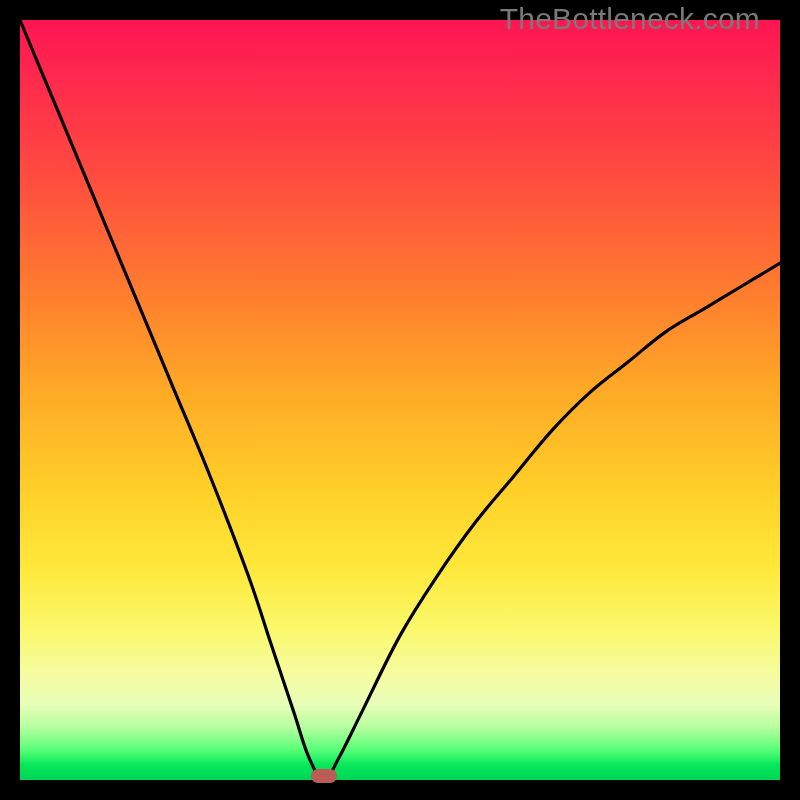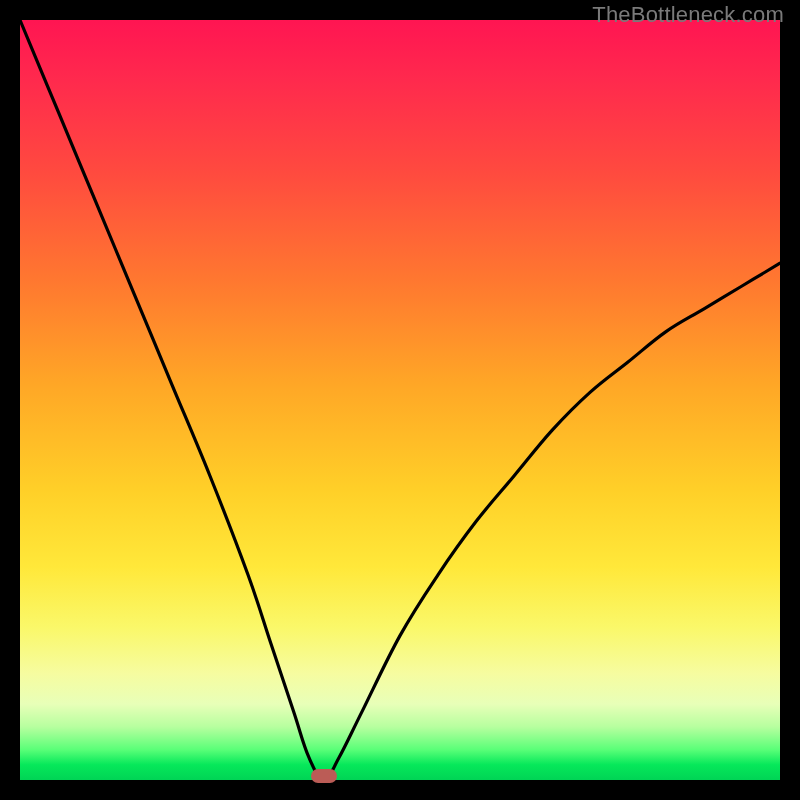--- a/index.html
+++ b/index.html
@@ -46,23 +46,23 @@
       #e8ffb8 90%,
       #b7ff9f 93%,
       #5aff78 96%,
       #06e85a 98%,
       #00d455 100%
     );
   }
   .watermark {
     position: absolute;
     top: 2px;
-    right: 16px;
+    right: 40px;
     color: #7a7a7a;
-    font-size: 22px;
+    font-size: 30px;
     font-weight: 500;
     letter-spacing: 0.2px;
     z-index: 5;
   }
   svg.curve {
     position: absolute;
     top: 20px;
     left: 20px;
     width: 760px;
     height: 760px;

